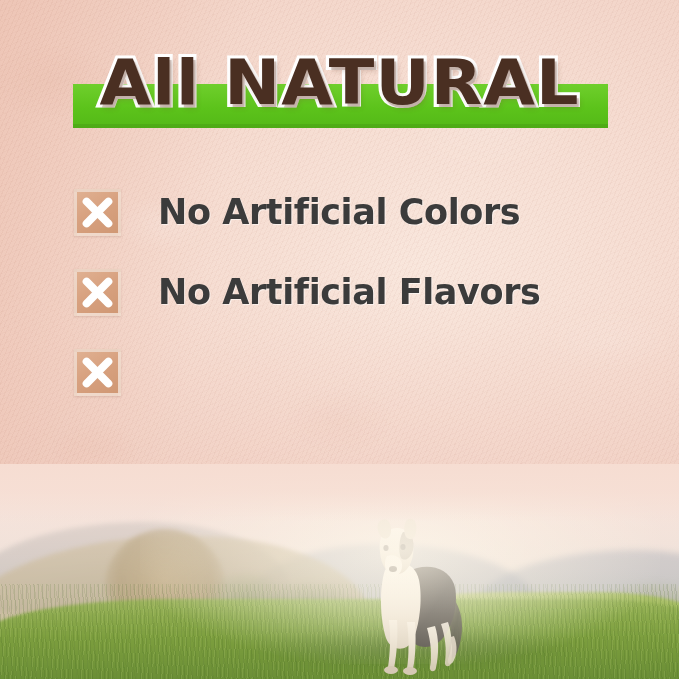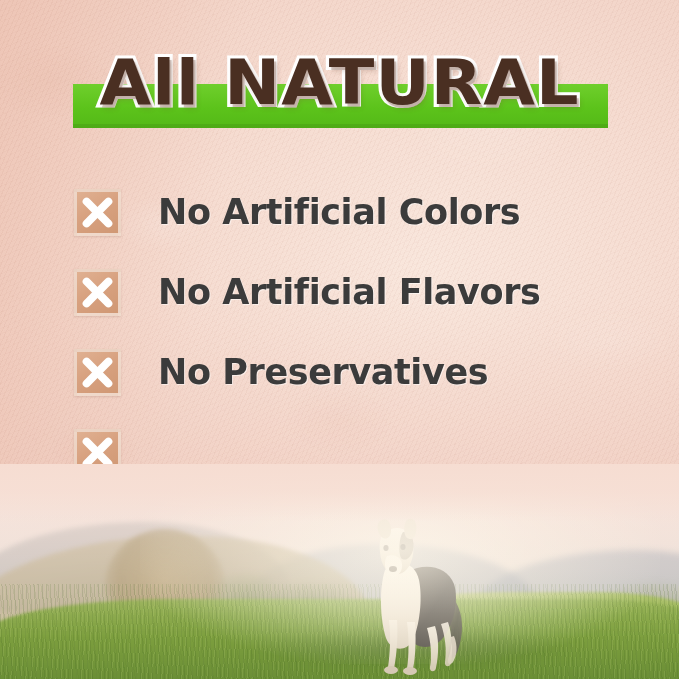--- a/index.html
+++ b/index.html
@@ -343,31 +343,20 @@
         <svg viewBox="0 0 47 47" aria-hidden="true">
           <g stroke="#ffffff" stroke-width="9" stroke-linecap="round">
             <line x1="11" y1="11" x2="36" y2="36"></line>
             <line x1="36" y1="11" x2="11" y2="36"></line>
           </g>
         </svg>
       </div>
       <div class="row-label">No Artificial Flavors</div>
     </div>
 
-    <div class="list-row">
-      <div class="xbox">
-        <svg viewBox="0 0 47 47" aria-hidden="true">
-          <g stroke="#ffffff" stroke-width="9" stroke-linecap="round">
-            <line x1="11" y1="11" x2="36" y2="36"></line>
-            <line x1="36" y1="11" x2="11" y2="36"></line>
-          </g>
-        </svg>
-      </div>
-      <div class="row-label">No Preservatives</div>
-    </div>
 
     <div class="list-row">
       <div class="xbox">
         <svg viewBox="0 0 47 47" aria-hidden="true">
           <g stroke="#ffffff" stroke-width="9" stroke-linecap="round">
             <line x1="11" y1="11" x2="36" y2="36"></line>
             <line x1="36" y1="11" x2="11" y2="36"></line>
           </g>
         </svg>
       </div>

